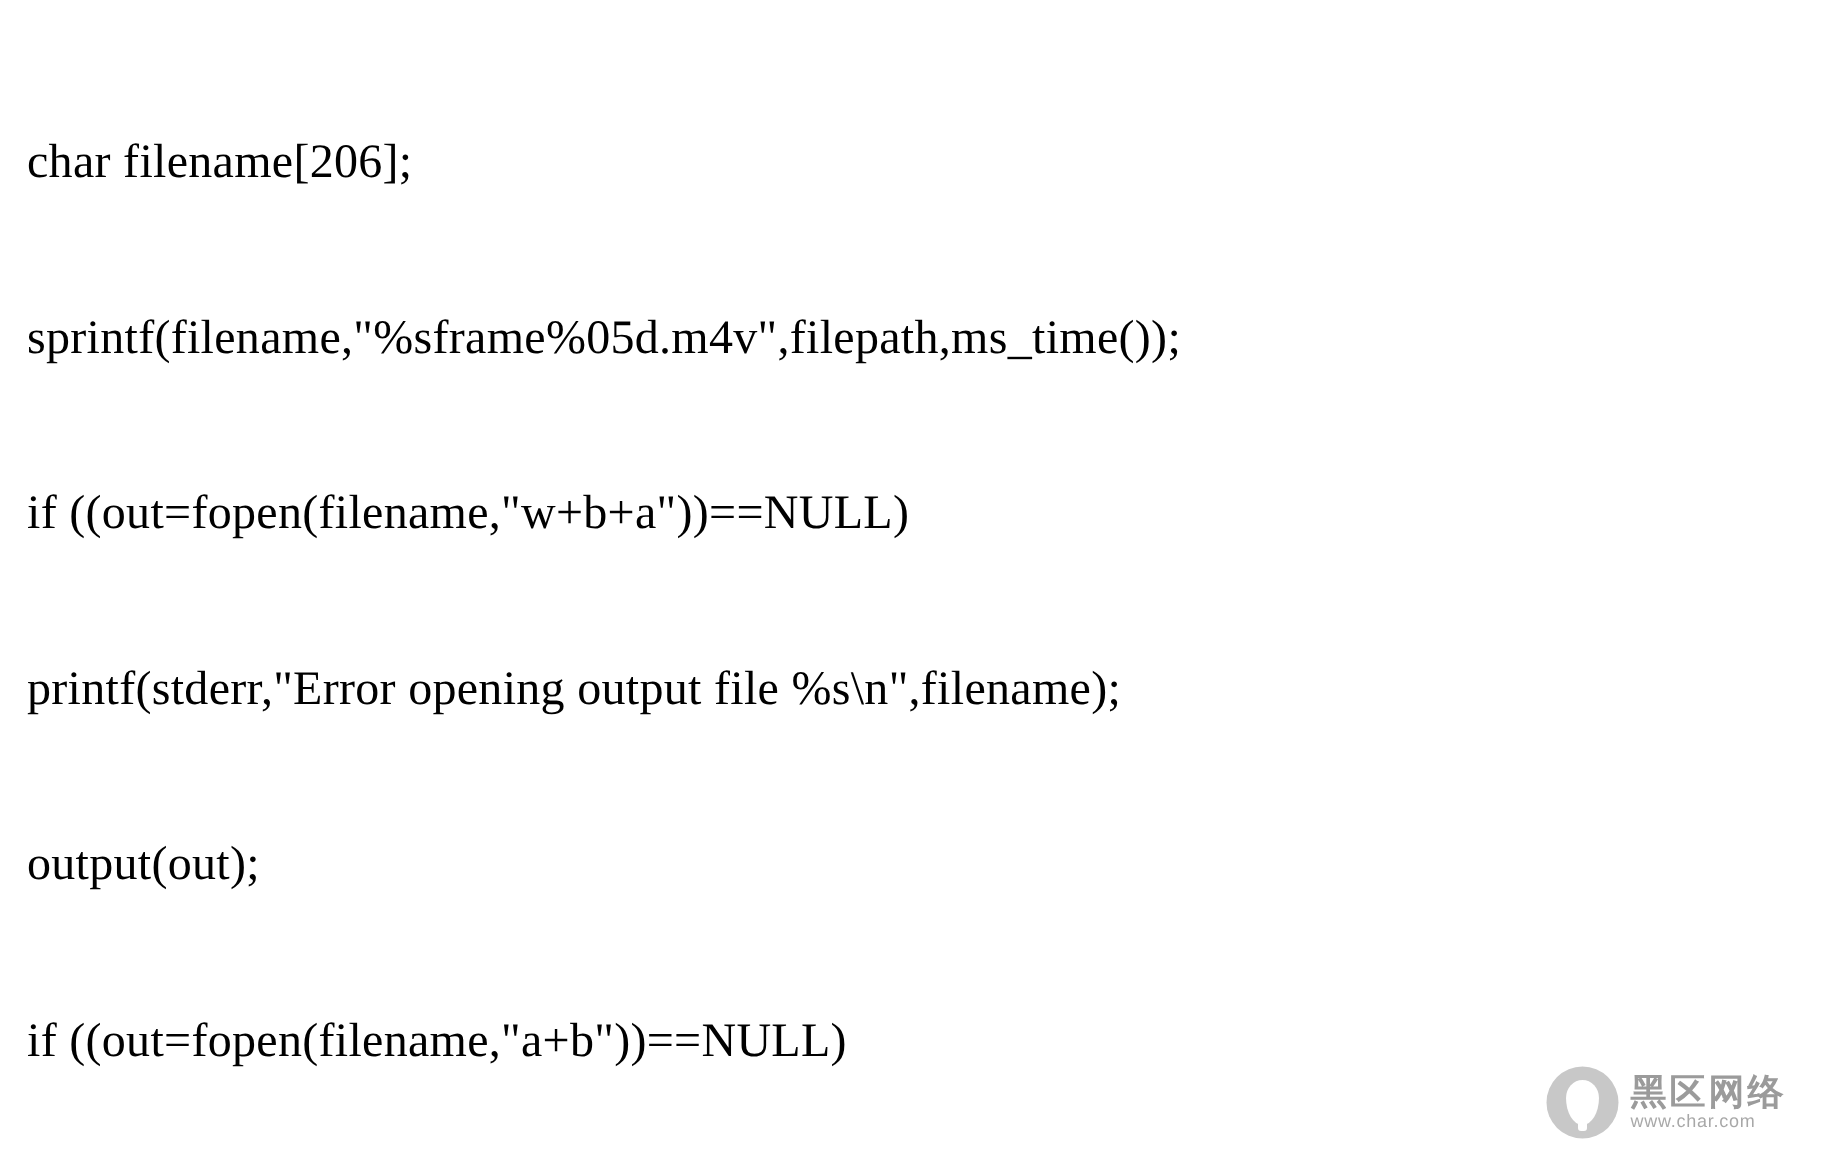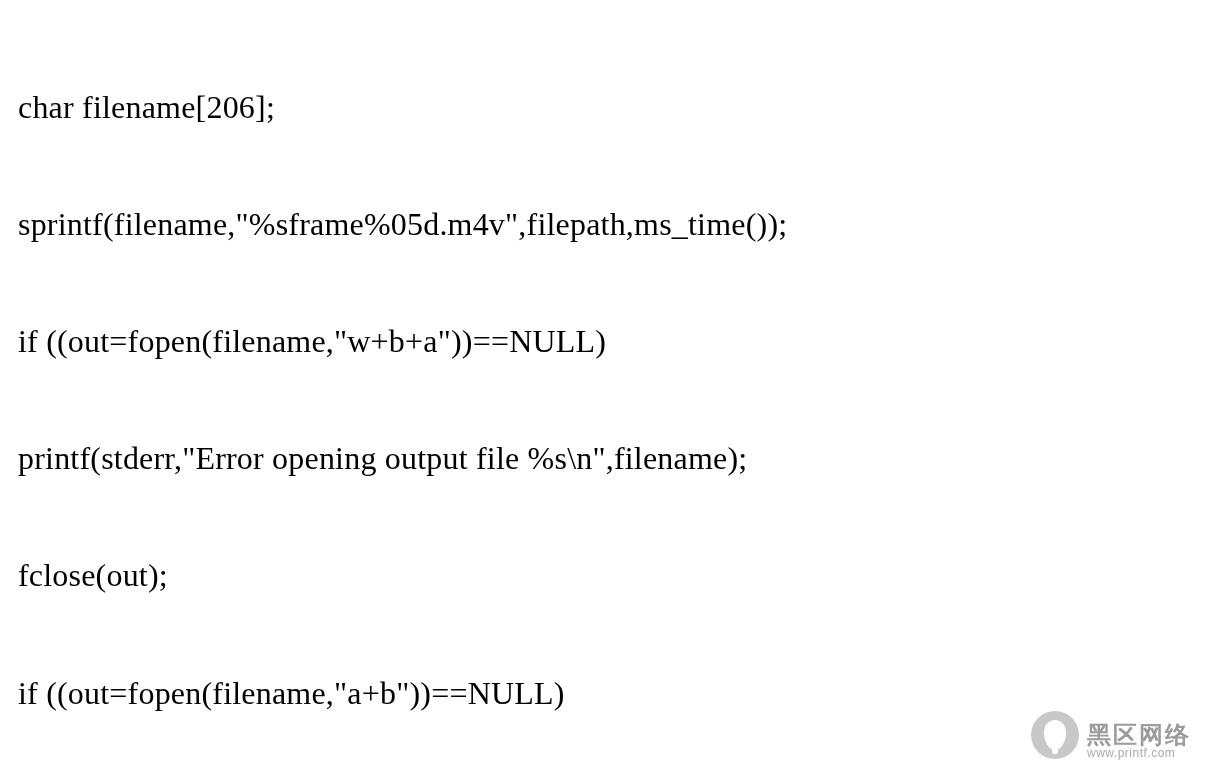--- a/index.html
+++ b/index.html
@@ -24,21 +24,21 @@
   .code-block {
     white-space: pre;
     font-family: "Times New Roman", Times, serif;
     letter-spacing: 0.2px;
   }
   .watermark {
     position: absolute;
     right: 18px;
     bottom: 12px;
     display: flex;
-    align-items: flex-end;
+    align-items: center;
     gap: 8px;
     opacity: 0.85;
   }
   .wm-icon {
     width: 48px;
     height: 48px;
     border-radius: 50%;
     background: #bfbfbf;
     display: flex;
     align-items: center;
@@ -83,37 +83,37 @@
 </style>
 </head>
 <body>
 
 <div class="page">
   <div class="code-block">
     <div>char filename[206];</div>
     <div>sprintf(filename,"%sframe%05d.m4v",filepath,ms_time());</div>
     <div>if ((out=fopen(filename,"w+b+a"))==NULL)</div>
     <div>printf(stderr,"Error opening output file %s\n",filename);</div>
-    <div>fclose(out);</div>
+    <div>output(out);</div>
     <div>if ((out=fopen(filename,"a+b"))==NULL)</div>
     
     
     
     
     
     
     
     
     
     
     
   </div>
 
   <div class="watermark">
     <div class="wm-icon">
       <div class="wm-icon-inner"></div>
     </div>
     <div class="wm-text">
       <span class="wm-cn">黑区网络</span>
-      <span class="wm-en">www.printf.com</span>
+      <span class="wm-en">www.char.com</span>
     </div>
   </div>
 </div>
 
 </body></html>

